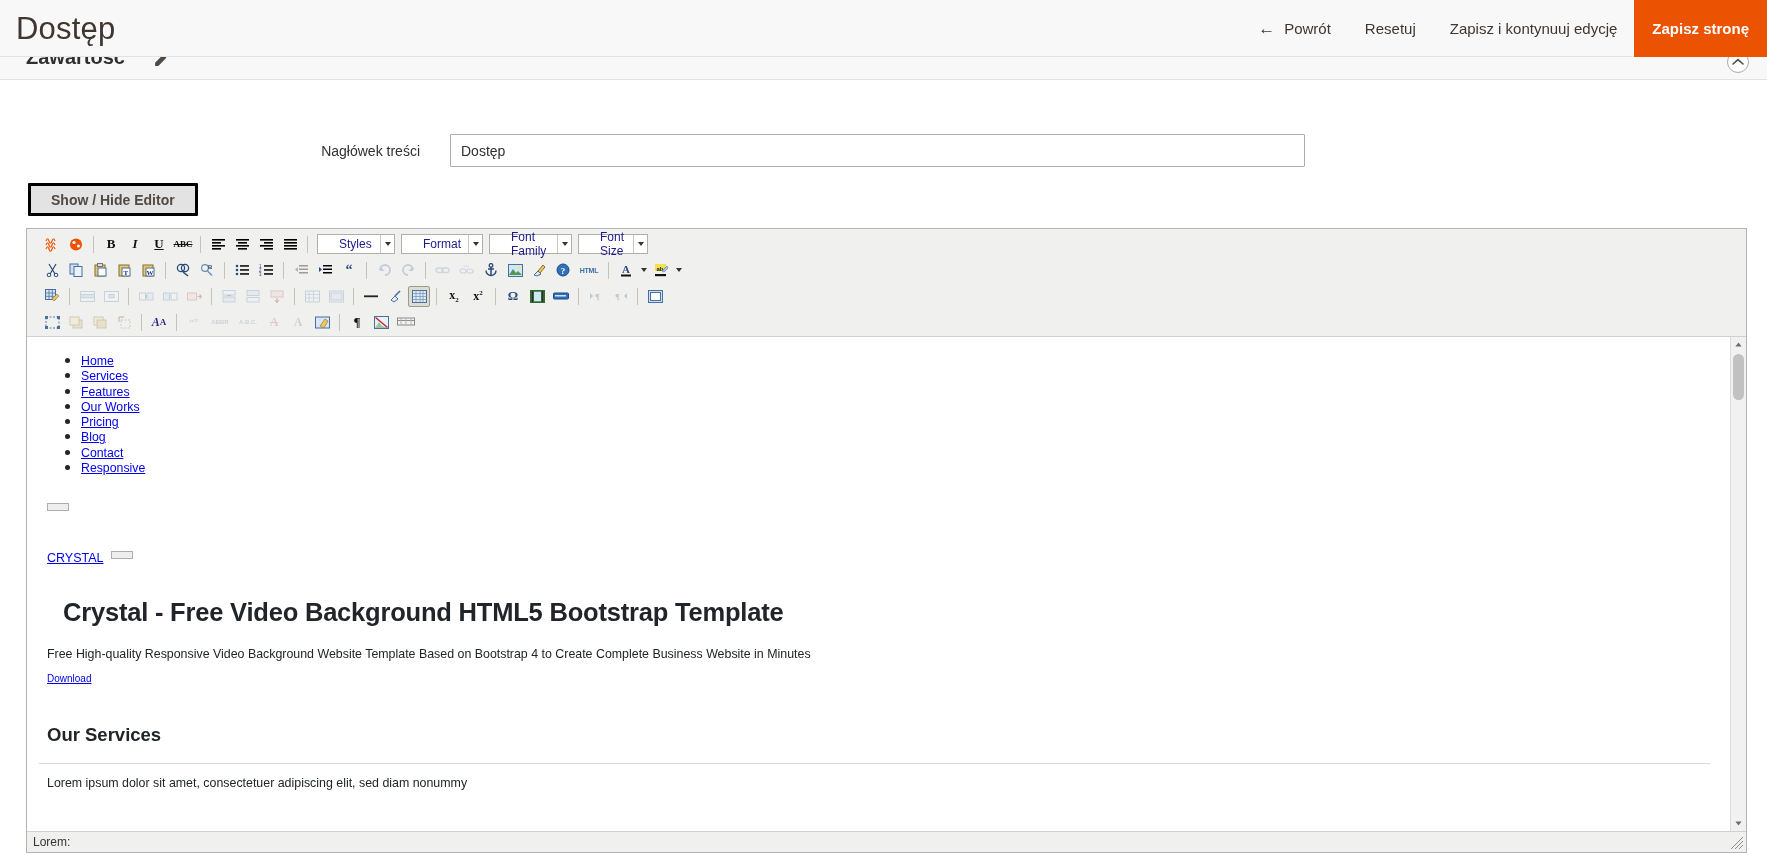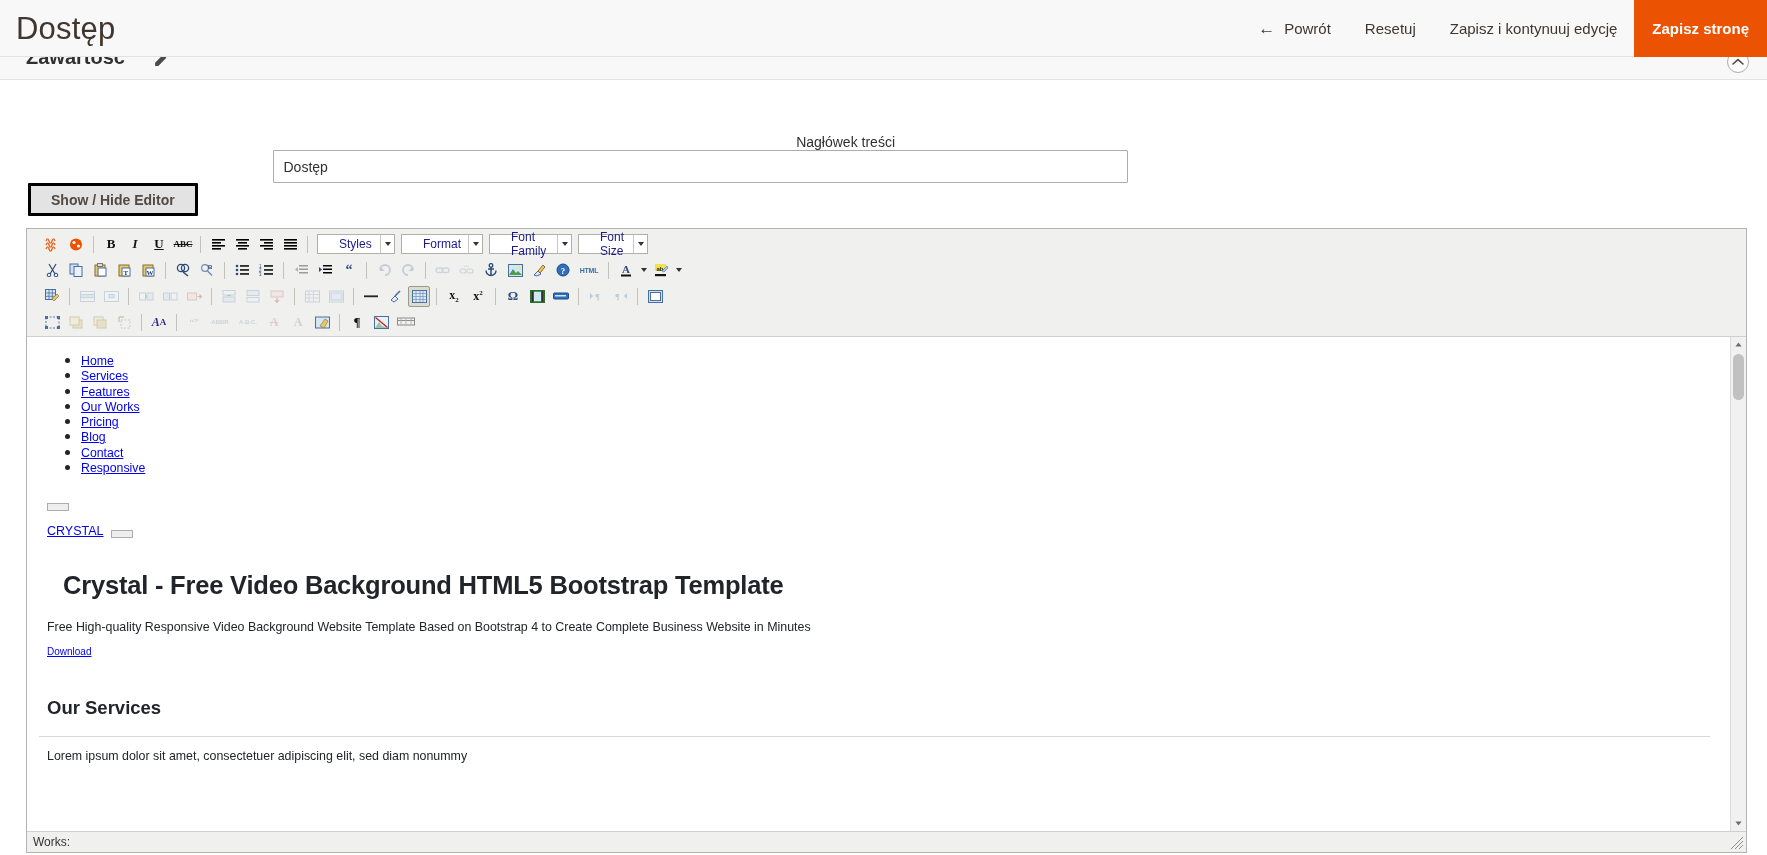--- a/index.html
+++ b/index.html
@@ -107,21 +107,20 @@
     height: 775px;
     background: #ffffff;
   }
 
   .field-row {
     position: absolute;
     top: 54px; left: 0;
     width: 1400px;
     display: flex;
     align-items: center;
-    flex-direction: column;
   }
   .field-label {
     width: 450px;
     text-align: right;
     padding-right: 30px;
     font-size: 14px;
     color: #303030;
     font-weight: 400;
   }
   .field-input {
@@ -288,22 +287,22 @@
     text-decoration: underline;
     font-size: 12.3px;
   }
   .logo-placeholder {
     width: 22px; height: 8px;
     border: 1px solid #adadad;
     background: #eeeeee;
     display: inline-block;
   }
   .brand-line {
-    margin-top: 9px;
-    display: flex; align-items: flex-end; gap: 7px;
+    margin-top: 36px;
+    display: flex; align-items: flex-start; gap: 7px;
   }
   .brand-line a {
     color: #0000ee;
     text-decoration: underline;
     font-size: 12.5px;
   }
   .doc-h1 {
     font-size: 25.5px;
     font-weight: 700;
     color: #212529;
@@ -917,21 +916,21 @@
         <div class="thumb"></div>
         <div class="track-dn">
           <svg width="7" height="5" viewBox="0 0 7 5">
               <path d="M3.5 4.4 L0.4 0.6 L6.6 0.6 Z" fill="#6e6e6e"></path>
             </svg>
         </div>
       </div>
     </div>
 
     <div class="mce-statusbar">
-      <span>Works:</span>
+      <span>Lorem:</span>
       <span class="resize-grip">
         <svg width="14" height="14" viewBox="0 0 14 14">
           <path d="M13 5 L5 13 M13 9 L9 13 M13 1 L1 13" stroke="#8e8e8e" stroke-width="1"></path>
         </svg>
       </span>
     </div>
   </div>
 </div>
 
 </body></html>

